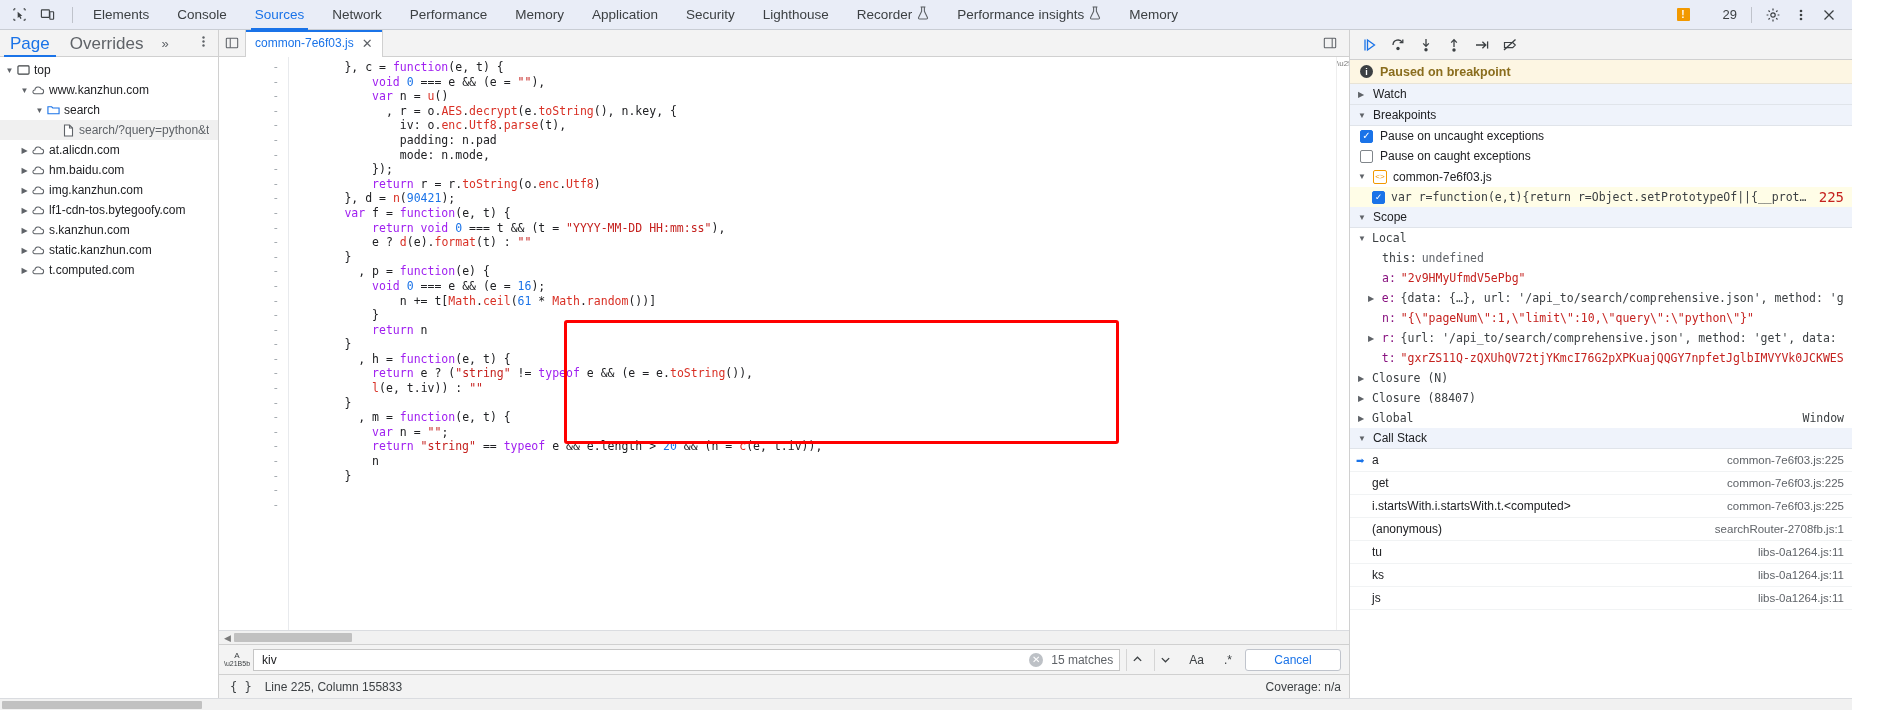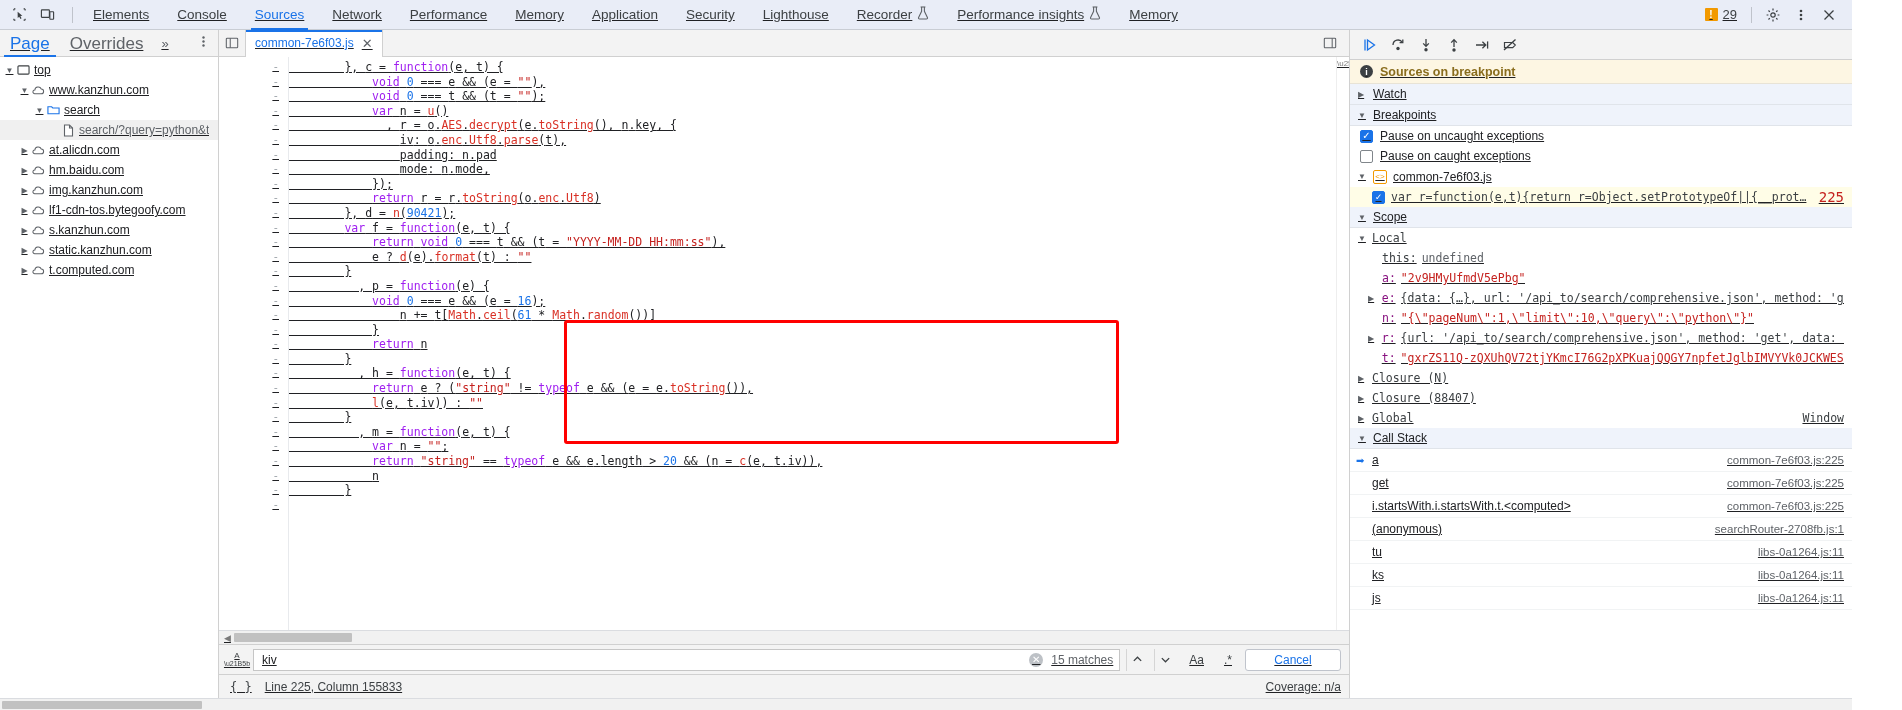--- a/index.html
+++ b/index.html
@@ -6,21 +6,21 @@
   html, body {
     margin: 0; padding: 0;
     width: 1902px; height: 710px;
     overflow: hidden;
     background: #fff;
     font-family: "Liberation Sans", sans-serif;
     font-size: 12px;
     color: #202124;
     -webkit-font-smoothing: antialiased;
   }
-  .app { width: 1852px; height: 710px; display: flex; flex-direction: column; text-decoration: underline; }
+  .app { width: 1852px; height: 710px; display: flex; flex-direction: column; }
 
   
   .topbar {
     height: 30px; min-height: 30px;
     background: #e9edf7;
     border-bottom: 1px solid #c9cdd4;
     display: flex; align-items: center;
     padding: 0 6px;
   }
   .topbar-icons { display: flex; align-items: center; gap: 2px; padding-right: 6px; }
@@ -44,21 +44,21 @@
     height: 2px; background: #1a73e8;
   }
   .topbar-right { margin-left: auto; display: flex; align-items: center; gap: 2px; padding-right: 4px; }
   .warn-badge { display: flex; align-items: center; gap: 5px; padding: 0 6px; cursor: pointer; }
   .warn-sq {
     width: 13px; height: 13px; background: #f29900; border-radius: 1px;
     color: #fff; font-size: 10px; font-weight: bold;
     display: flex; align-items: center; justify-content: center;
     line-height: 1;
   }
-  .warn-count { font-size: 13px; color: #3c4043; }
+  .warn-count { font-size: 13px; color: #3c4043; margin-left: 28px; }
 
   
   .main { flex: 1; display: flex; min-height: 0; }
 
   
   .nav-pane {
     width: 219px; min-width: 219px;
     display: flex; flex-direction: column;
     border-right: 1px solid #d0d0d0;
     background: #fff;
@@ -551,21 +551,20 @@
             <div>-</div>
             <div>-</div>
             <div>-</div>
             <div>-</div>
             <div>-</div>
             <div>-</div>
           </div>
         <div class="code-scroll" id="code-content">
             <div class="cl">        }, <span class="id">c</span> = <span class="kw">function</span>(<span class="id">e</span>, <span class="id">t</span>) {</div>
             <div class="cl">            <span class="kw">void</span> <span class="num">0</span> === <span class="id">e</span> &amp;&amp; (<span class="id">e</span> = <span class="str">""</span>),</div>
-            <div class="cl">            <span class="kw">void</span> <span class="num">0</span> === <span class="id">t</span> &amp;&amp; (<span class="id">t</span> = <span class="str">""</span>);</div>
             <div class="cl">            <span class="kw">var</span> <span class="id">n</span> = <span class="fn">u</span>()</div>
             <div class="cl">              , <span class="id">r</span> = <span class="id">o</span>.<span class="fn">AES</span>.<span class="fn">decrypt</span>(<span class="id">e</span>.<span class="fn">toString</span>(), <span class="id">n</span>.<span class="id">key</span>, {</div>
             <div class="cl">                <span class="id">iv</span>: <span class="id">o</span>.<span class="fn">enc</span>.<span class="fn">Utf8</span>.<span class="fn">parse</span>(<span class="id">t</span>),</div>
             <div class="cl">                <span class="id">padding</span>: <span class="id">n</span>.<span class="id">pad</span></div>
             <div class="cl">                <span class="id">mode</span>: <span class="id">n</span>.<span class="id">mode</span>,</div>
             <div class="cl">            });</div>
             <div class="cl">            <span class="kw">return</span> <span class="id">r</span> = <span class="id">r</span>.<span class="fn">toString</span>(<span class="id">o</span>.<span class="fn">enc</span>.<span class="fn">Utf8</span>)</div>
             <div class="cl">        }, <span class="id">d</span> = <span class="fn">n</span>(<span class="num">90421</span>);</div>
             <div class="cl">        <span class="kw">var</span> <span class="id">f</span> = <span class="kw">function</span>(<span class="id">e</span>, <span class="id">t</span>) {</div>
             <div class="cl">            <span class="kw">return</span> <span class="kw">void</span> <span class="num">0</span> === <span class="id">t</span> &amp;&amp; (<span class="id">t</span> = <span class="str">"YYYY-MM-DD HH:mm:ss"</span>),</div>
@@ -666,21 +665,21 @@
           <svg width="16" height="16" viewBox="0 0 16 16">
               <path d="M2.5 5.5h8.2l2.6 2.6-2.6 2.6H2.5z" stroke="#3c4043" stroke-width="1.2" fill="none"></path>
               <path d="M2 13L13.5 2.5" stroke="#3c4043" stroke-width="1.3"></path>
             </svg>
         </div>
       </div>
 
       <div class="dbg-body">
         <div class="paused-banner">
           <span class="info-dot">i</span>
-          <span>Sources on breakpoint</span>
+          <span>Paused on breakpoint</span>
         </div>
 
         <div class="sect-head">
           <span class="caret">▶</span>
           <span>Watch</span>
         </div>
 
         <div class="sect-head">
           <span class="caret">▼</span>
           <span>Breakpoints</span>

